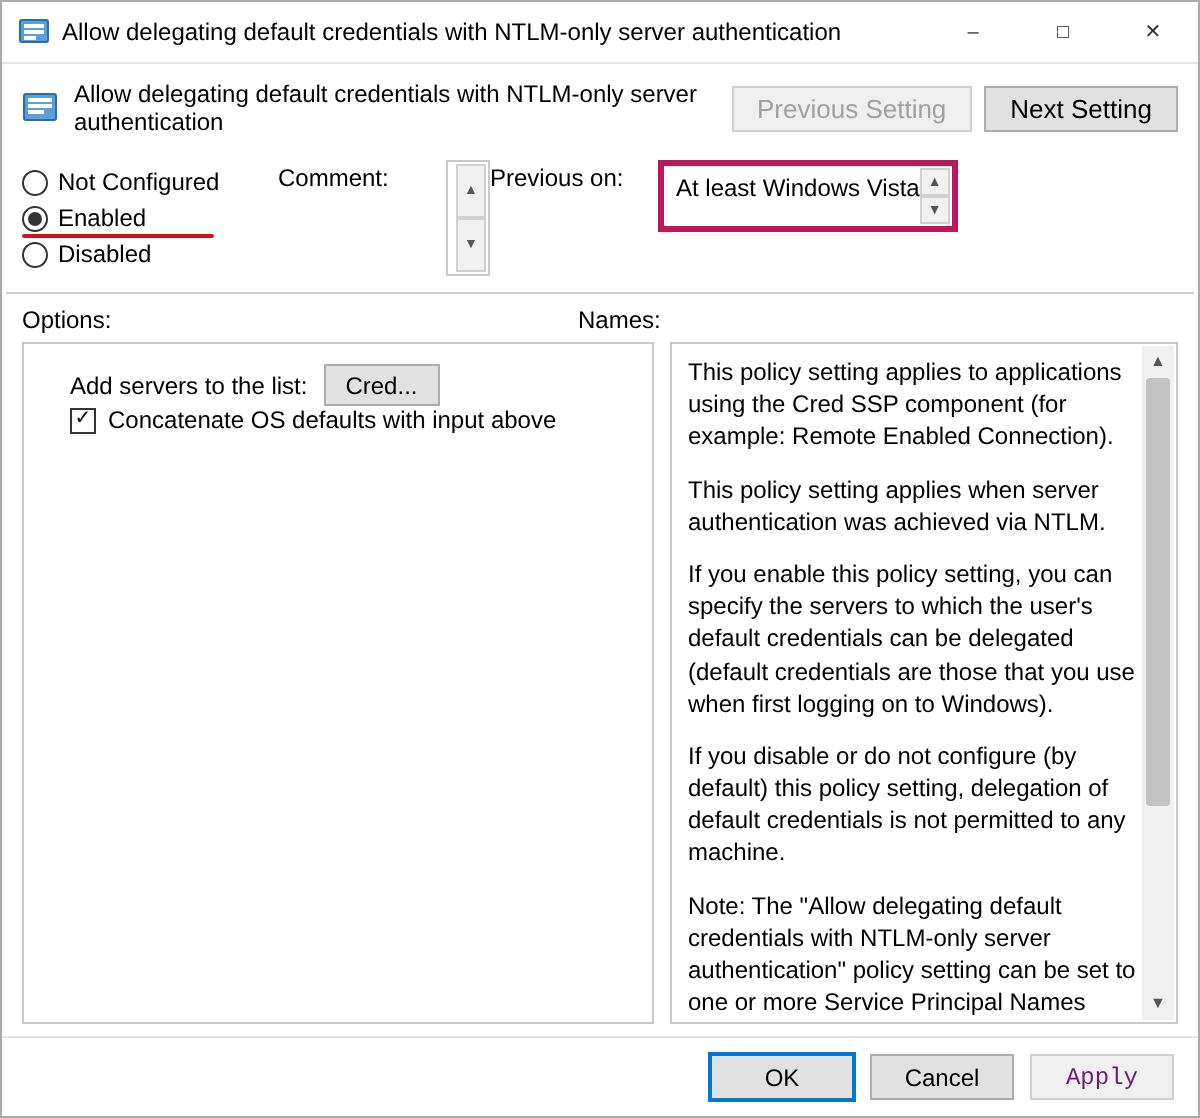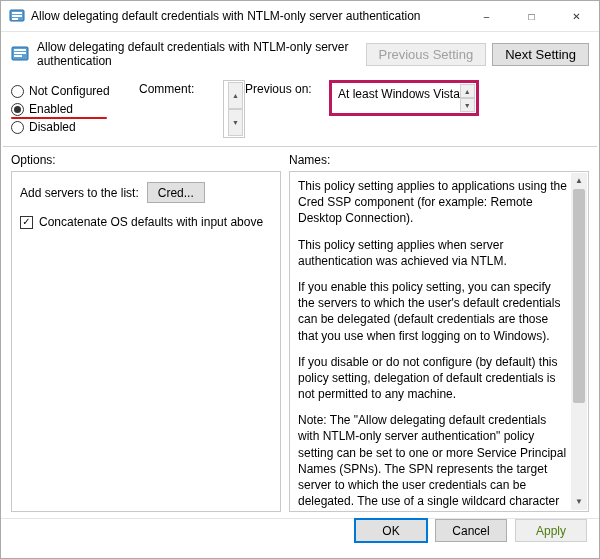--- a/index.html
+++ b/index.html
@@ -183,27 +183,26 @@
   }
   .lower-labels .left { width: 278px; }
   .lower {
     flex: 1;
     display: flex;
     padding: 0 10px 6px 10px;
     gap: 8px;
     min-height: 0;
   }
   .options-pane {
-    width: 270px;
+    width: 316px;
     border: 1px solid #c9c9c9;
-    padding: 10px 8px;
+    padding: 10px 23px;
     background: #fff;
     display: flex;
     flex-direction: column;
-    gap: 12px;
   }
   .help-pane {
     flex: 1;
     border: 1px solid #c9c9c9;
     background: #fff;
     position: relative;
     padding: 6px 18px 6px 8px;
     font-size: 12px;
     line-height: 1.35;
     overflow: hidden;
@@ -264,44 +263,45 @@
     align-items: center;
     justify-content: center;
     font-size: 10px;
     line-height: 1;
   }
 
   
   .footer {
     height: 40px;
     display: flex;
-    align-items: flex-start;
+    align-items: center;
     justify-content: flex-end;
     gap: 8px;
     padding: 0 12px;
     border-top: 1px solid #e5e5e5;
   }
   .footer .btn {
     width: 72px;
     height: 23px;
     background: #e1e1e1;
     border: 1px solid #adadad;
     font-size: 12px;
     display: flex;
     align-items: center;
     justify-content: center;
   }
   .footer .btn.primary {
     border: 1px solid #0078d7;
     outline: 1px solid #0078d7;
   }
   .footer .btn.disabled {
-    color: #4d7c0f;
+    color: #701a75;
     background: #efefef;
     border-color: #d0d0d0;
+    font-family: Liberation Mono, monospace;
   }
 </style>
 </head>
 <body>
 
 <div class="window">
 
   <div class="titlebar">
     <span class="app-icon">
       <svg viewBox="0 0 16 16">
@@ -388,21 +388,21 @@
         <span>Add servers to the list:</span>
         <div class="btn-small">Cred...</div>
       </div>
       <div class="check-row">
         <span class="checkbox">✓</span>
         <span>Concatenate OS defaults with input above</span>
       </div>
     </div>
 
     <div class="help-pane">
-      <p>This policy setting applies to applications using the Cred SSP component (for example: Remote Desktop Connection).</p>
+      <p>This policy setting applies to applications using the Cred SSP component (for example: Remote Enabled Connection).</p>
       <p>This policy setting applies when server authentication was achieved via NTLM.</p>
       <p>If you enable this policy setting, you can specify the servers to which the user's default credentials can be delegated (default credentials are those that you use when first logging on to Windows).</p>
       <p>If you disable or do not configure (by default) this policy setting, delegation of default credentials is not permitted to any machine.</p>
       <p>Note: The "Allow delegating default credentials with NTLM-only server authentication" policy setting can be set to one or more Service Principal Names (SPNs). The SPN represents the target server to which the user credentials can be delegated.  The use of a single wildcard character is permitted when specifying the SPN.</p>
       <div class="help-scroll">
         <div class="arrow">▲</div>
         <div class="track">
           <div class="thumb"></div>
         </div>
         <div class="arrow">▼</div>

